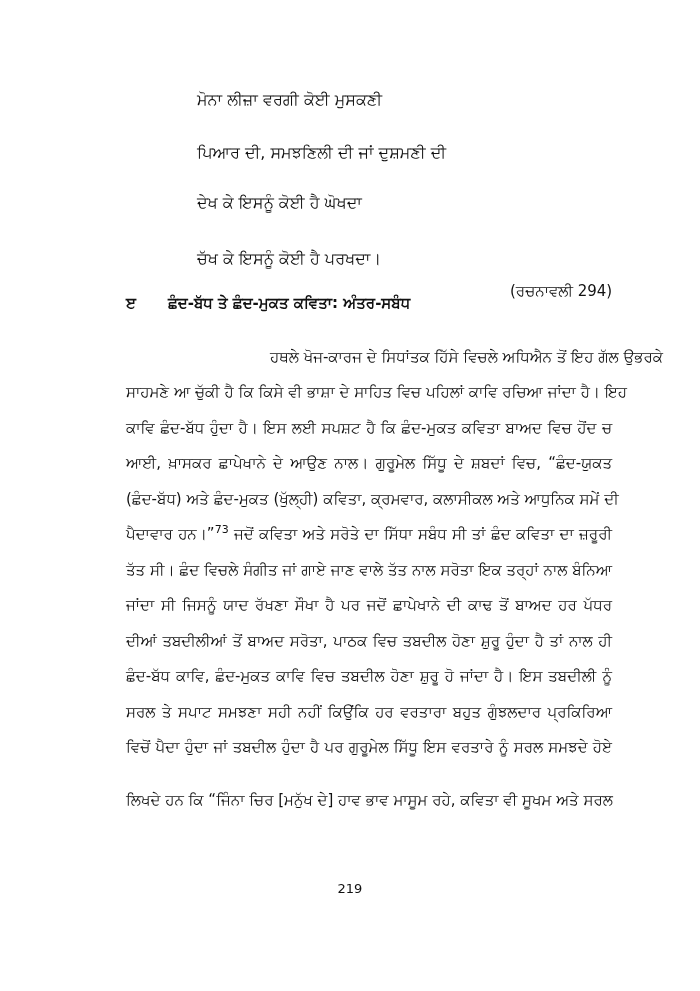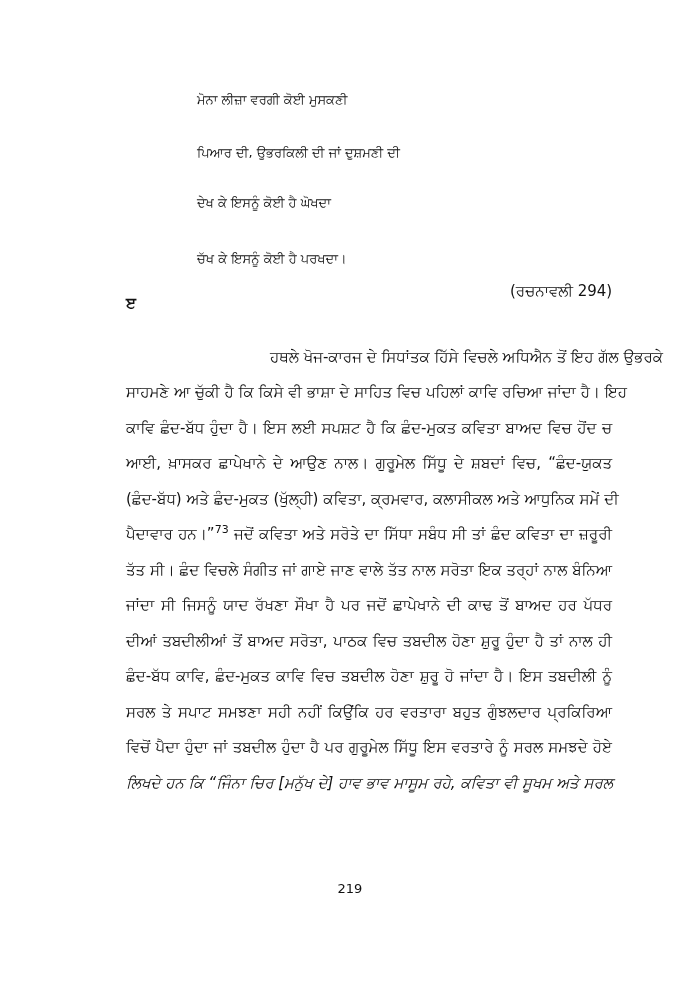--- a/index.html
+++ b/index.html
@@ -16,21 +16,21 @@
       color: #111111;
     }
     .page {
       position: absolute;
       left: 0; top: 0;
       width: 700px; height: 991px;
     }
     .verse-line {
       position: absolute;
       left: 197px;
-      font-size: 13px;
+      font-size: 16px;
       line-height: 20px;
       white-space: nowrap;
     }
     .verse-cite {
       position: absolute;
       left: 510px;
       font-size: 15px;
       line-height: 20px;
       white-space: nowrap;
     }
@@ -74,38 +74,39 @@
       line-height: 18px;
     }
   </style>
 </head>
 <body>
 
 <div class="page">
 
   <div>
     <div class="verse-line" style="top:90px;">ਮੋਨਾ ਲੀਜ਼ਾ ਵਰਗੀ ਕੋਈ ਮੁਸਕਣੀ</div>
-    <div class="verse-line" style="top:143px;">ਪਿਆਰ ਦੀ, ਉਭਰਕਿਲੀ ਦੀ ਜਾਂ ਦੁਸ਼ਮਣੀ ਦੀ</div>
+    <div class="verse-line" style="top:143px;">ਪਿਆਰ ਦੀ, ਸਮਝਣਿਲੀ ਦੀ ਜਾਂ ਦੁਸ਼ਮਣੀ ਦੀ</div>
     <div class="verse-line" style="top:193px;">ਦੇਖ ਕੇ ਇਸਨੂੰ ਕੋਈ ਹੈ ਘੋਖਦਾ</div>
     <div class="verse-line" style="top:249px;">ਚੱਖ ਕੇ ਇਸਨੂੰ ਕੋਈ ਹੈ ਪਰਖਦਾ।</div>
     <div class="verse-cite" style="top:249px;margin-top:32px;">(ਰਚਨਾਵਲੀ 294)</div>
   </div>
 
   <div class="heading heading-marker">ੲ</div>
+  <div class="heading heading-text">ਛੰਦ-ਬੱਧ ਤੇ ਛੰਦ-ਮੁਕਤ ਕਵਿਤਾ: ਅੰਤਰ-ਸਬੰਧ</div>
 
   <div>
     <div class="para-line first" style="top:347px;">ਹਥਲੇ ਖੋਜ-ਕਾਰਜ ਦੇ ਸਿਧਾਂਤਕ ਹਿੱਸੇ ਵਿਚਲੇ ਅਧਿਐਨ ਤੋਂ ਇਹ ਗੱਲ ਉਭਰਕੇ</div>
     <div class="para-line" style="top:382px;">ਸਾਹਮਣੇ ਆ ਚੁੱਕੀ ਹੈ ਕਿ ਕਿਸੇ ਵੀ ਭਾਸ਼ਾ ਦੇ ਸਾਹਿਤ ਵਿਚ ਪਹਿਲਾਂ ਕਾਵਿ ਰਚਿਆ ਜਾਂਦਾ ਹੈ। ਇਹ</div>
     <div class="para-line" style="top:418px;">ਕਾਵਿ ਛੰਦ-ਬੱਧ ਹੁੰਦਾ ਹੈ। ਇਸ ਲਈ ਸਪਸ਼ਟ ਹੈ ਕਿ ਛੰਦ-ਮੁਕਤ ਕਵਿਤਾ ਬਾਅਦ ਵਿਚ ਹੋਂਦ ਚ</div>
     <div class="para-line" style="top:453px;">ਆਈ, ਖ਼ਾਸਕਰ ਛਾਪੇਖਾਨੇ ਦੇ ਆਉਣ ਨਾਲ। ਗੁਰੂਮੇਲ ਸਿੱਧੂ ਦੇ ਸ਼ਬਦਾਂ ਵਿਚ, “ਛੰਦ-ਯੁਕਤ</div>
     <div class="para-line" style="top:489px;">(ਛੰਦ-ਬੱਧ) ਅਤੇ ਛੰਦ-ਮੁਕਤ (ਖੁੱਲ੍ਹੀ) ਕਵਿਤਾ, ਕ੍ਰਮਵਾਰ, ਕਲਾਸੀਕਲ ਅਤੇ ਆਧੁਨਿਕ ਸਮੇਂ ਦੀ</div>
     <div class="para-line" style="top:524px;"><span>ਪੈਦਾਵਾਰ ਹਨ।”</span><sup>73</sup> <span>ਜਦੋਂ ਕਵਿਤਾ ਅਤੇ ਸਰੋਤੇ ਦਾ ਸਿੱਧਾ ਸਬੰਧ ਸੀ ਤਾਂ ਛੰਦ ਕਵਿਤਾ ਦਾ ਜ਼ਰੂਰੀ</span></div>
     <div class="para-line" style="top:560px;">ਤੱਤ ਸੀ। ਛੰਦ ਵਿਚਲੇ ਸੰਗੀਤ ਜਾਂ ਗਾਏ ਜਾਣ ਵਾਲੇ ਤੱਤ ਨਾਲ ਸਰੋਤਾ ਇਕ ਤਰ੍ਹਾਂ ਨਾਲ ਬੰਨਿਆ</div>
     <div class="para-line" style="top:595px;">ਜਾਂਦਾ ਸੀ ਜਿਸਨੂੰ ਯਾਦ ਰੱਖਣਾ ਸੌਖਾ ਹੈ ਪਰ ਜਦੋਂ ਛਾਪੇਖਾਨੇ ਦੀ ਕਾਢ ਤੋਂ ਬਾਅਦ ਹਰ ਪੱਧਰ</div>
     <div class="para-line" style="top:631px;">ਦੀਆਂ ਤਬਦੀਲੀਆਂ ਤੋਂ ਬਾਅਦ ਸਰੋਤਾ, ਪਾਠਕ ਵਿਚ ਤਬਦੀਲ ਹੋਣਾ ਸ਼ੁਰੂ ਹੁੰਦਾ ਹੈ ਤਾਂ ਨਾਲ ਹੀ</div>
     <div class="para-line" style="top:666px;">ਛੰਦ-ਬੱਧ ਕਾਵਿ, ਛੰਦ-ਮੁਕਤ ਕਾਵਿ ਵਿਚ ਤਬਦੀਲ ਹੋਣਾ ਸ਼ੁਰੂ ਹੋ ਜਾਂਦਾ ਹੈ। ਇਸ ਤਬਦੀਲੀ ਨੂੰ</div>
     <div class="para-line" style="top:702px;">ਸਰਲ ਤੇ ਸਪਾਟ ਸਮਝਣਾ ਸਹੀ ਨਹੀਂ ਕਿਉਂਕਿ ਹਰ ਵਰਤਾਰਾ ਬਹੁਤ ਗੁੰਝਲਦਾਰ ਪ੍ਰਕਿਰਿਆ</div>
     <div class="para-line" style="top:737px;">ਵਿਚੋਂ ਪੈਦਾ ਹੁੰਦਾ ਜਾਂ ਤਬਦੀਲ ਹੁੰਦਾ ਹੈ ਪਰ ਗੁਰੂਮੇਲ ਸਿੱਧੂ ਇਸ ਵਰਤਾਰੇ ਨੂੰ ਸਰਲ ਸਮਝਦੇ ਹੋਏ</div>
-    <div class="para-line" style="top:773px;font-style:italic;">ਲਿਖਦੇ ਹਨ ਕਿ “ਜਿੰਨਾ ਚਿਰ [ਮਨੁੱਖ ਦੇ] ਹਾਵ ਭਾਵ ਮਾਸੂਮ ਰਹੇ, ਕਵਿਤਾ ਵੀ ਸੂਖਮ ਅਤੇ ਸਰਲ</div>
+    <div class="para-line" style="top:790px;">ਲਿਖਦੇ ਹਨ ਕਿ “ਜਿੰਨਾ ਚਿਰ [ਮਨੁੱਖ ਦੇ] ਹਾਵ ਭਾਵ ਮਾਸੂਮ ਰਹੇ, ਕਵਿਤਾ ਵੀ ਸੂਖਮ ਅਤੇ ਸਰਲ</div>
   </div>
 
   <div class="page-number">219</div>
 </div>
 
 </body></html>

